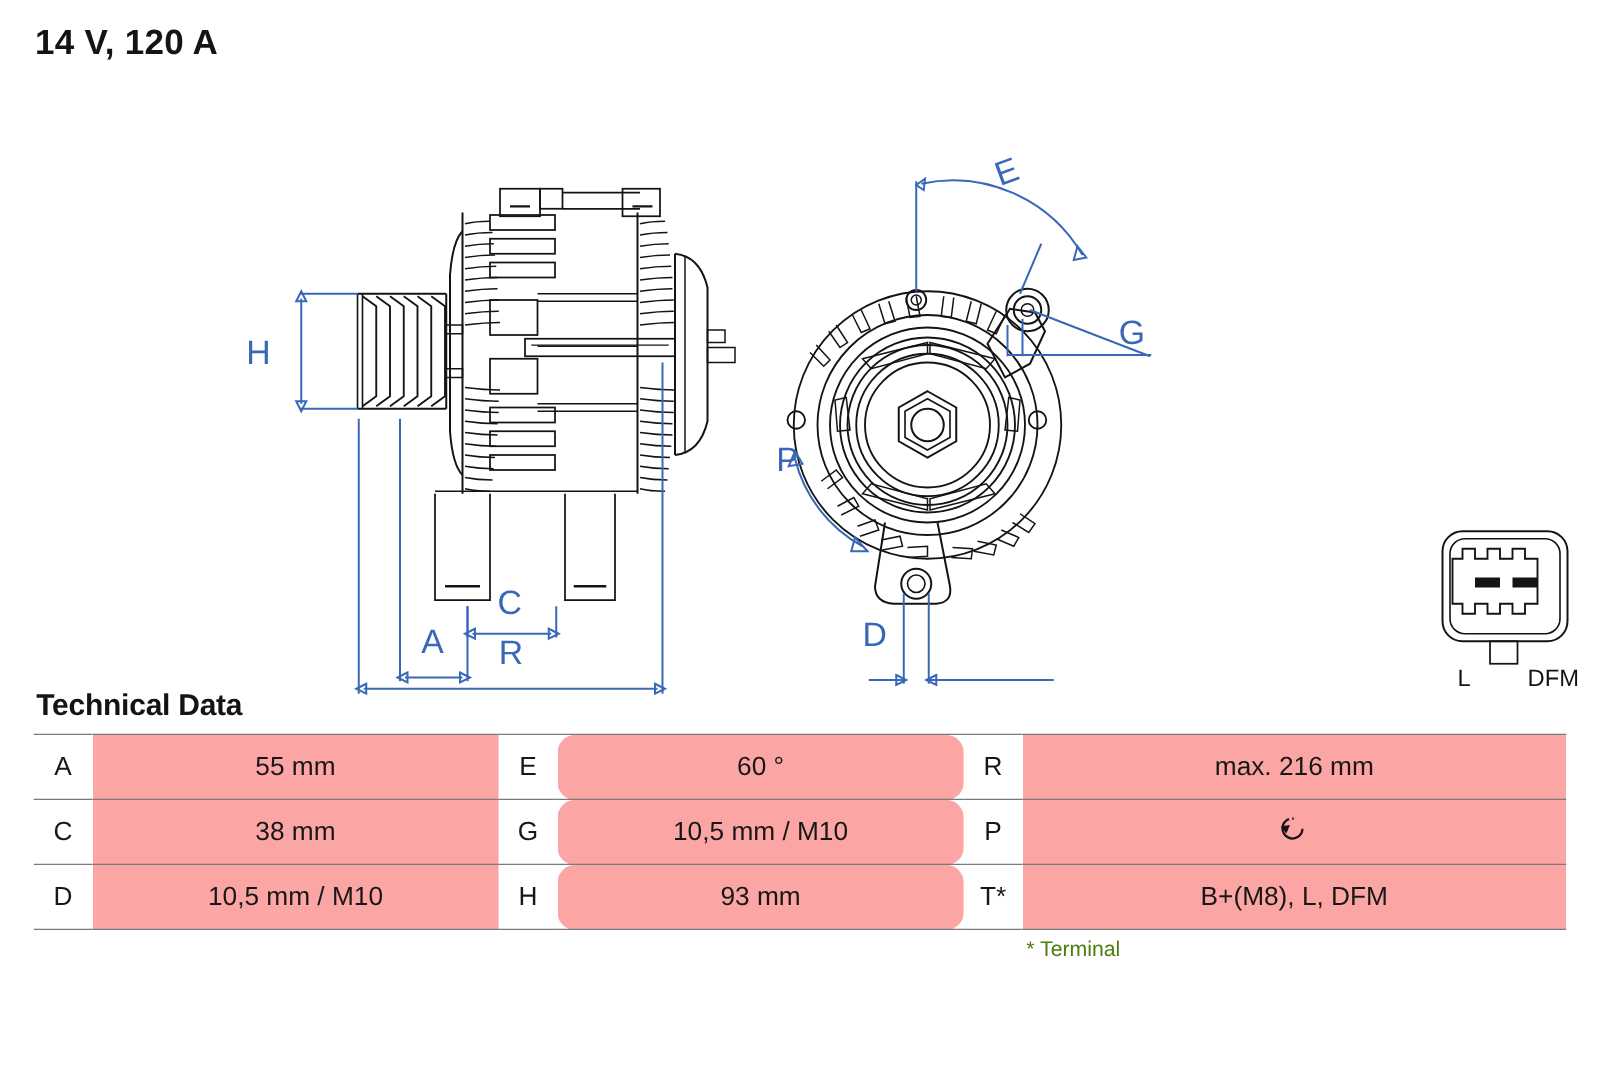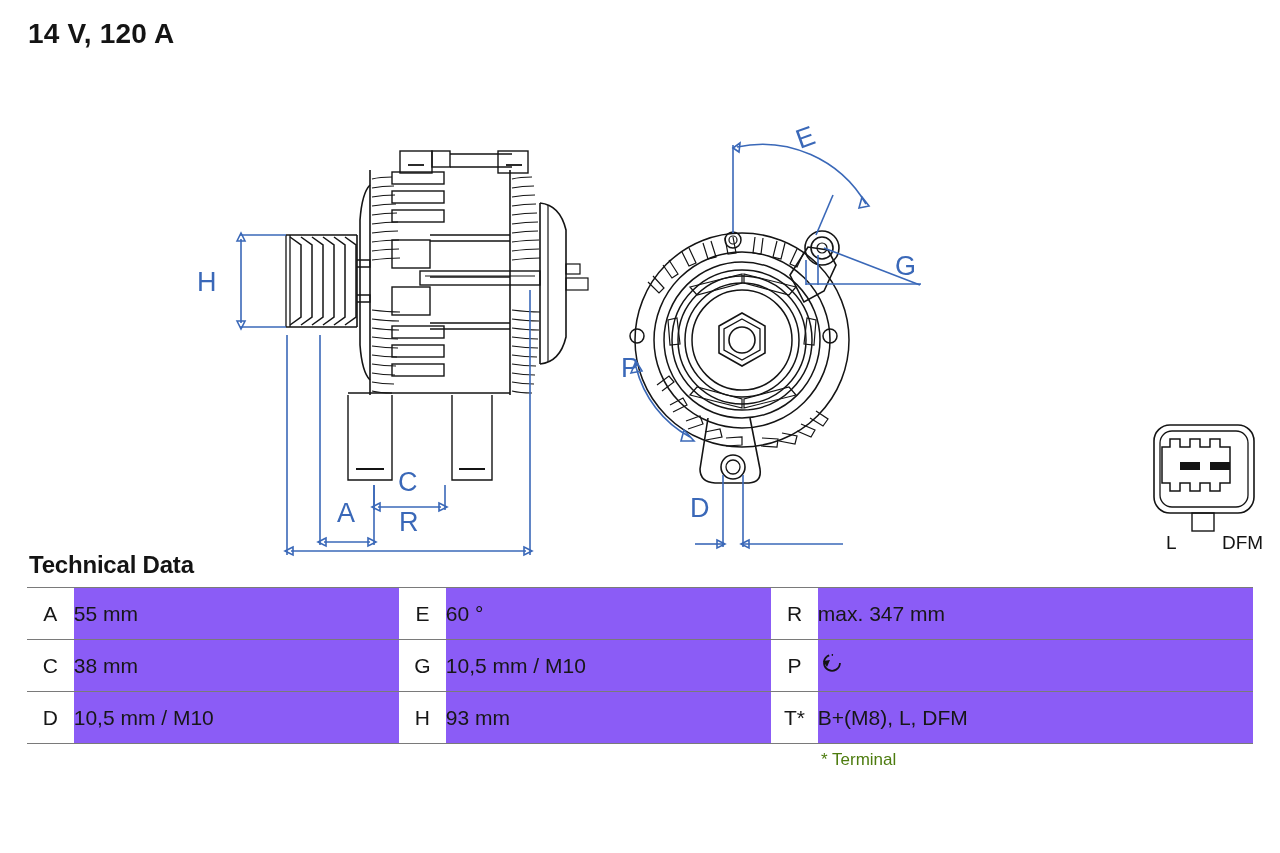--- a/index.html
+++ b/index.html
@@ -60,27 +60,28 @@
     vertical-align: middle;
     padding: 0;
     color: #171717;
   }
   td.key {
     background: #ffffff;
     text-align: center;
     width: 46px;
   }
   td.val {
-    background: #8b5cf6;
+    background: #fca5a5;
     padding-left: 12px;
     white-space: nowrap;
     overflow: hidden;
+    text-align: center;
   }
   td.val.c1 { width: 320px; }
-  td.val.c2 { width: 320px; }
+  td.val.c2 { width: 320px; border-radius: 14px; }
   td.val.c3 { width: 428px; }
   td.key.k2, td.key.k3 { width: 46px; }
   .rot-icon { display: inline-block; vertical-align: middle; }
   #footnote {
     text-align: left;
     font-size: 17px;
     color: #4d7c0f;
     margin-top: 6px;
     padding-left: 794px;
   }
@@ -386,21 +387,21 @@
   <div id="tech-heading">Technical Data</div>
 
   <table class="tech">
     <tbody>
       <tr>
         <td class="key">A</td>
         <td class="val c1">55 mm</td>
         <td class="key k2">E</td>
         <td class="val c2">60 °</td>
         <td class="key k3">R</td>
-        <td class="val c3">max. 347 mm</td>
+        <td class="val c3">max. 216 mm</td>
       </tr>
       <tr>
         <td class="key">C</td>
         <td class="val c1">38 mm</td>
         <td class="key k2">G</td>
         <td class="val c2">10,5 mm / M10</td>
         <td class="key k3">P</td>
         <td class="val c3">
           <span class="rot-icon">
             <svg width="30" height="30" viewBox="0 0 30 30">

